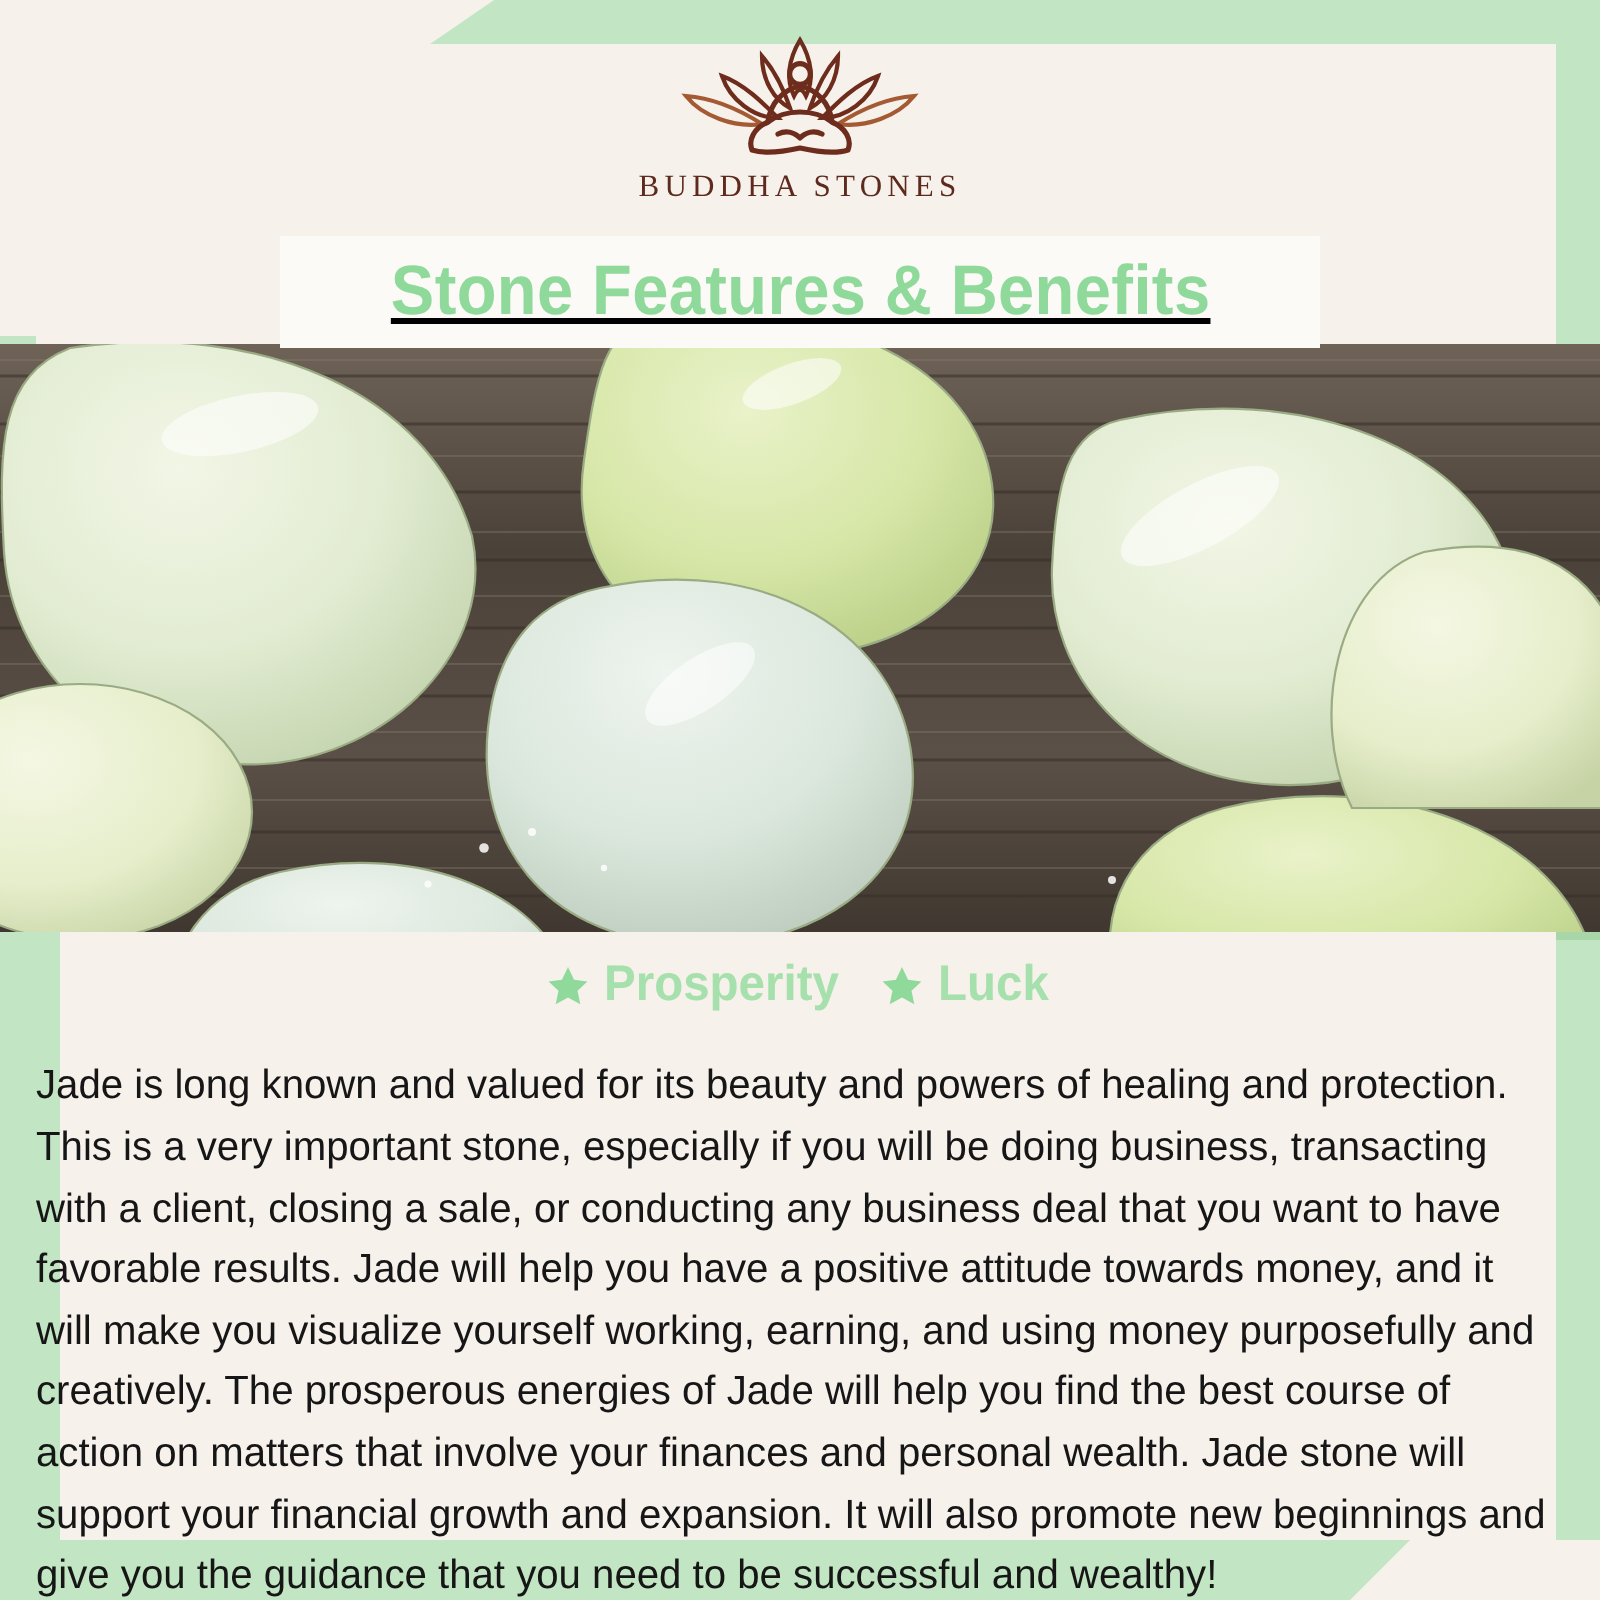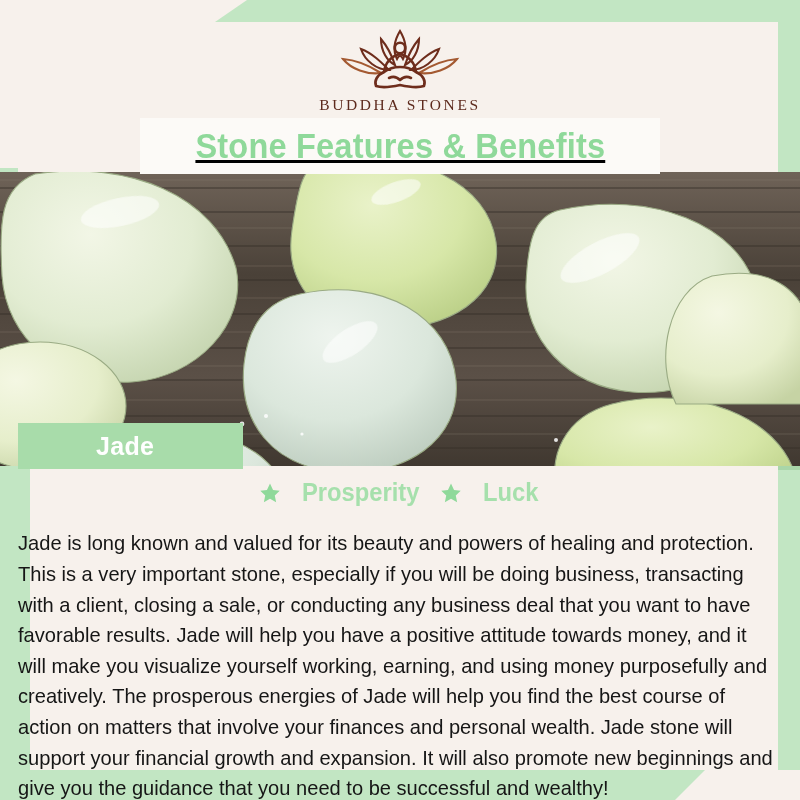--- a/index.html
+++ b/index.html
@@ -40,21 +40,21 @@
   .deco-notch-left{
     left:0;top:386px;width:26px;height:84px;background:#a9d6a9;
   }
   .deco-notch-right{
     right:0;top:330px;width:22px;height:150px;background:#a9d6a9;
   }
 
   
   .logo-wrap{
     position:absolute;top:14px;left:0;width:800px;height:100px;
-    display:flex;flex-direction:column;align-items:center;justify-content:flex-end;
+    display:flex;flex-direction:column;align-items:center;justify-content:flex-start;
     z-index:6;
   }
   .logo-mark{width:150px;height:68px;display:block;}
   .logo-text{
     margin-top:3px;
     font-family:"Liberation Serif", serif;
     font-size:15.5px;letter-spacing:2.6px;color:#5d2a1d;font-weight:400;
   }
 
   
@@ -86,21 +86,21 @@
     color:#ffffff;font-weight:bold;font-size:25px;
     padding-left:78px;letter-spacing:.3px;
   }
 
   
   .benefits{
     position:absolute;top:478px;left:0;width:800px;
     display:flex;align-items:center;justify-content:center;
     gap:14px;z-index:5;
   }
-  .benefit{display:flex;align-items:center;gap:21px;}
+  .benefit{display:flex;align-items:center;gap:7px;}
   .star{display:inline-block;width:22px;height:22px;}
   .benefit-label{
     font-family:"Liberation Sans Narrow","Liberation Sans",sans-serif;
     font-weight:bold;font-size:25px;color:#a6e0ac;white-space:nowrap;
     transform:scaleX(.95);transform-origin:left center;
   }
 
   
   .body-copy{
     position:absolute;top:508px;left:18px;width:772px;
@@ -209,23 +209,20 @@
       <g fill="#ffffff" opacity=".85">
         <circle cx="242" cy="252" r="2.4"></circle>
           <circle cx="266" cy="244" r="2"></circle>
         <circle cx="214" cy="270" r="1.8"></circle>
           <circle cx="302" cy="262" r="1.6"></circle>
         <circle cx="556" cy="268" r="2"></circle>
       </g>
     </svg>
   </div>
 
-  <div class="jade-banner">
-    <span class="jade-label">Jade</span>
-  </div>
 
   <div class="benefits">
     <div class="benefit">
       <svg class="star" viewBox="0 0 24 24" aria-hidden="true">
         <path d="M12 1.6 L15.3 8.6 L22.6 9.5 L17.2 14.6 L18.7 22 L12 18.3 L5.3 22 L6.8 14.6 L1.4 9.5 L8.7 8.6 Z" fill="#8fd99a"></path>
       </svg>
       <span class="benefit-label">Prosperity</span>
     </div>
     <div class="benefit">
       <svg class="star" viewBox="0 0 24 24" aria-hidden="true">

